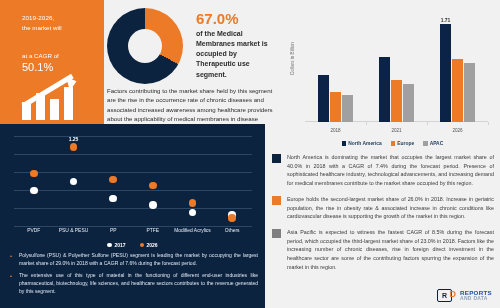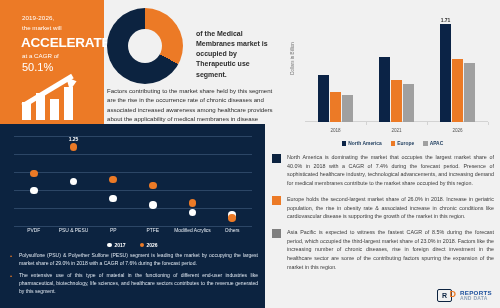--- a/index.html
+++ b/index.html
@@ -119,39 +119,39 @@
   .logo-t2 { font-size:5px; font-weight:bold; color:#8fa3bb; letter-spacing:.3px; }
 </style>
 </head>
 <body>
 
 <div class="page">
 
   <div class="orange-panel">
     <div class="op-l1">2019-2026,</div>
     <div class="op-l2">the market will</div>
-    <div class="op-acc">ACCELERATE</div>
     <div class="op-l3">at a CAGR of</div>
     <div class="op-cagr">50.1%</div>
 
     <div class="graphic">
       <div class="gbar gb1"></div>
       <div class="gbar gb2"></div>
       <div class="gbar gb3"></div>
       <div class="gbar gb4"></div>
       <div class="arrow-line">
           <div class="arrow-head"></div>
         </div>
     </div>
   </div>
 
   <div class="donut-wrap">
     <div class="donut" id="donut" style="background: conic-gradient(rgb(236, 122, 38) 0deg, rgb(236, 122, 38) 118.8deg, rgb(12, 35, 64) 118.8deg, rgb(12, 35, 64) 360deg); position: relative;"></div>
   </div>
 
+  <div class="pct-big">67.0%</div>
   <div class="pct-desc">of the Medical Membranes market is occupied by Therapeutic use segment.</div>
   <div class="factors">Factors contributing to the market share held by this segment are the rise in the occurrence rate of chronic diseases and associated increased awareness among healthcare providers about the applicability of medical membranes in disease management.</div>
 
   <div class="barchart">
     <div class="bc-ytitle">Dollars in Billion</div>
     <div class="bc-plot" id="bc-plot">
       <div class="bc-axis"></div>
     <div class="bc-group" style="left: 12.5px; width: 36px;">
           <div class="bc-bar bc-na" style="height: 47.0974px;"></div>
           <div class="bc-bar bc-eu" style="height: 30.441px;"></div>

